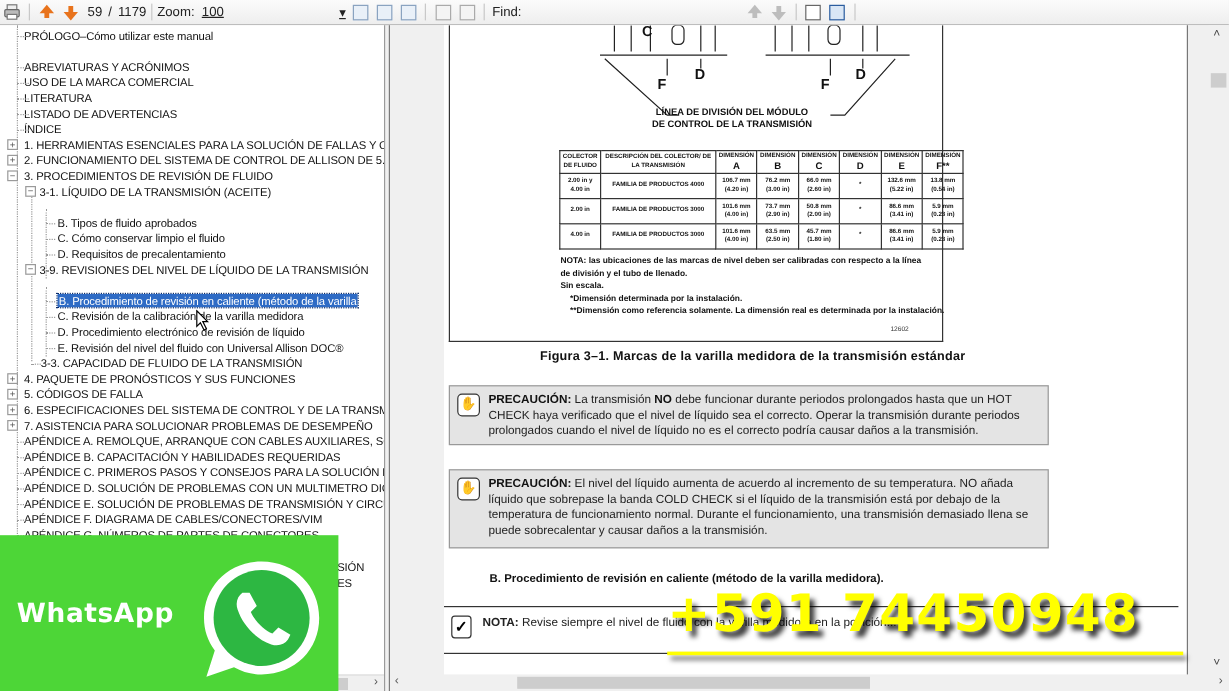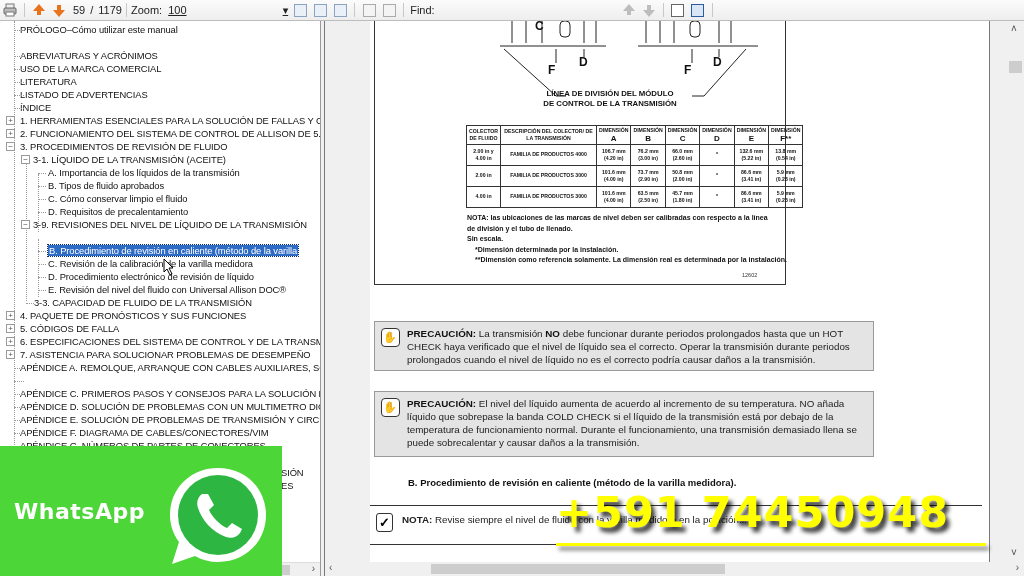--- a/index.html
+++ b/index.html
@@ -147,21 +147,20 @@
 
   <div class="expander" style="left:6px;top:95px">+</div>
   <div class="tree-item" style="left:8px;top:93px"><span class="lbl" style="margin-left:12px">1.  HERRAMIENTAS ESENCIALES PARA LA SOLUCIÓN DE FALLAS Y CALIBRA</span></div>
   <div class="expander" style="left:6px;top:108px">+</div>
   <div class="tree-item" style="left:8px;top:106px"><span class="lbl" style="margin-left:12px">2. FUNCIONAMIENTO DEL SISTEMA DE CONTROL DE ALLISON DE 5.a GENE</span></div>
   <div class="expander" style="left:6px;top:121px">−</div>
   <div class="tree-item" style="left:8px;top:119px"><span class="lbl" style="margin-left:12px">3.  PROCEDIMIENTOS DE REVISIÓN DE FLUIDO</span></div>
 
   <div class="expander" style="left:21px;top:134px">−</div>
   <div class="tree-item" style="left:20px;top:132px"><span class="lbl" style="margin-left:13px">3-1.  LÍQUIDO DE LA TRANSMISIÓN (ACEITE)</span></div>
-  <div class="tree-item" style="left:38px;top:145px"><span class="hline" style="left:0;top:7px;width:8px"></span><span class="lbl" style="margin-left:10px">A.  Importancia de los líquidos de la transmisión</span></div>
   <div class="tree-item" style="left:38px;top:158px"><span class="hline" style="left:0;top:7px;width:8px"></span><span class="lbl" style="margin-left:10px">B. Tipos de fluido aprobados</span></div>
   <div class="tree-item" style="left:38px;top:171px"><span class="hline" style="left:0;top:7px;width:8px"></span><span class="lbl" style="margin-left:10px">C.  Cómo conservar limpio el fluido</span></div>
   <div class="tree-item" style="left:38px;top:184px"><span class="hline" style="left:0;top:7px;width:8px"></span><span class="lbl" style="margin-left:10px">D. Requisitos de precalentamiento</span></div>
 
   <div class="expander" style="left:21px;top:199px">−</div>
   <div class="tree-item" style="left:20px;top:197px"><span class="lbl" style="margin-left:13px">3-9.  REVISIONES DEL NIVEL DE LÍQUIDO DE LA TRANSMISIÓN</span></div>
   <div class="tree-item selected" style="left:38px;top:223px"><span class="hline" style="left:0;top:7px;width:8px"></span><span class="lbl" style="margin-left:10px">B.  Procedimiento de revisión en caliente (método de la varilla</span></div>
   <div class="tree-item" style="left:38px;top:236px"><span class="hline" style="left:0;top:7px;width:8px"></span><span class="lbl" style="margin-left:10px">C.  Revisión de la calibración de la varilla medidora</span></div>
   <div class="tree-item" style="left:38px;top:249px"><span class="hline" style="left:0;top:7px;width:8px"></span><span class="lbl" style="margin-left:10px">D.  Procedimiento electrónico de revisión de líquido</span></div>
   <div class="tree-item" style="left:38px;top:262px"><span class="hline" style="left:0;top:7px;width:8px"></span><span class="lbl" style="margin-left:10px">E.  Revisión del nivel del fluido con Universal Allison DOC®</span></div>
@@ -170,21 +169,21 @@
   <div class="expander" style="left:6px;top:290px">+</div>
   <div class="tree-item" style="left:8px;top:288px"><span class="lbl" style="margin-left:12px">4.  PAQUETE DE PRONÓSTICOS Y SUS FUNCIONES</span></div>
   <div class="expander" style="left:6px;top:303px">+</div>
   <div class="tree-item" style="left:8px;top:301px"><span class="lbl" style="margin-left:12px">5.  CÓDIGOS DE FALLA</span></div>
   <div class="expander" style="left:6px;top:316px">+</div>
   <div class="tree-item" style="left:8px;top:314px"><span class="lbl" style="margin-left:12px">6.  ESPECIFICACIONES DEL SISTEMA DE CONTROL Y DE LA TRANSMISIÓN</span></div>
   <div class="expander" style="left:6px;top:329px">+</div>
   <div class="tree-item" style="left:8px;top:327px"><span class="lbl" style="margin-left:12px">7.  ASISTENCIA PARA SOLUCIONAR PROBLEMAS DE DESEMPEÑO</span></div>
 
   <div class="tree-item" style="left:8px;top:340px"><span class="hline" style="left:6px;top:7px;width:10px"></span><span class="lbl" style="margin-left:12px">APÉNDICE A.  REMOLQUE, ARRANQUE CON CABLES AUXILIARES, SOLDADUF</span></div>
-  <div class="tree-item" style="left:8px;top:353px"><span class="hline" style="left:6px;top:7px;width:10px"></span></div>
+  <div class="tree-item" style="left:8px;top:353px"><span class="hline" style="left:6px;top:7px;width:10px"></span><span class="lbl" style="margin-left:12px">APÉNDICE B.  CAPACITACIÓN Y HABILIDADES REQUERIDAS</span></div>
   <div class="tree-item" style="left:8px;top:366px"><span class="hline" style="left:6px;top:7px;width:10px"></span><span class="lbl" style="margin-left:12px">APÉNDICE C.  PRIMEROS PASOS Y CONSEJOS PARA LA SOLUCIÓN DE PROBL</span></div>
   <div class="tree-item" style="left:8px;top:379px"><span class="hline" style="left:6px;top:7px;width:10px"></span><span class="lbl" style="margin-left:12px">APÉNDICE D.  SOLUCIÓN DE PROBLEMAS CON UN MULTIMETRO DIGITAL (DM</span></div>
   <div class="tree-item" style="left:8px;top:392px"><span class="hline" style="left:6px;top:7px;width:10px"></span><span class="lbl" style="margin-left:12px">APÉNDICE E.  SOLUCIÓN DE PROBLEMAS DE TRANSMISIÓN Y CIRCUITOS DE</span></div>
   <div class="tree-item" style="left:8px;top:405px"><span class="hline" style="left:6px;top:7px;width:10px"></span><span class="lbl" style="margin-left:12px">APÉNDICE F.  DIAGRAMA DE CABLES/CONECTORES/VIM</span></div>
   <div class="tree-item" style="left:8px;top:418px"><span class="hline" style="left:6px;top:7px;width:10px"></span><span class="lbl" style="margin-left:12px">APÉNDICE G.  NÚMEROS DE PARTES DE CONECTORES</span></div>
   <div class="tree-item" style="left:281px;top:445px"><span class="lbl">SIÓN</span></div>
   <div class="tree-item" style="left:281px;top:458px"><span class="lbl">ES</span></div>
 
   <div class="tree-hscroll">
     <div class="thumb"></div>
@@ -280,20 +279,21 @@
       </table>
 
     <div class="notes">
       <div>NOTA: las ubicaciones de las marcas de nivel deben ser calibradas con respecto a la línea</div>
       <div>de división y el tubo de llenado.</div>
       <div>Sin escala.</div>
       <div class="ind">*Dimensión determinada por la instalación.</div>
       <div class="ind">**Dimensión como referencia solamente. La dimensión real es determinada por la instalación.</div>
     </div>
     <span class="fig-no">12602</span>
+    <div class="figure-title">Figura 3–1.  Marcas de la varilla medidora de la transmisión estándar</div>
 
     <div class="caution" style="top:300px;height:50px">
       <span class="hand">✋</span>
       <b>PRECAUCIÓN:</b><span> La transmisión </span><b>NO</b><span> debe funcionar durante periodos prolongados hasta que un HOT CHECK haya verificado que el nivel de líquido sea el correcto. Operar la transmisión durante periodos prolongados cuando el nivel de líquido no es el correcto podría causar daños a la transmisión.</span>
     </div>
 
     <div class="caution" style="top:370px;height:66px">
       <span class="hand">✋</span>
       <b>PRECAUCIÓN:</b><span> El nivel del líquido aumenta de acuerdo al incremento de su temperatura. NO añada líquido que sobrepase la banda COLD CHECK si el líquido de la transmisión está por debajo de la temperatura de funcionamiento normal. Durante el funcionamiento, una transmisión demasiado llena se puede sobrecalentar y causar daños a la transmisión.</span>
     </div>

